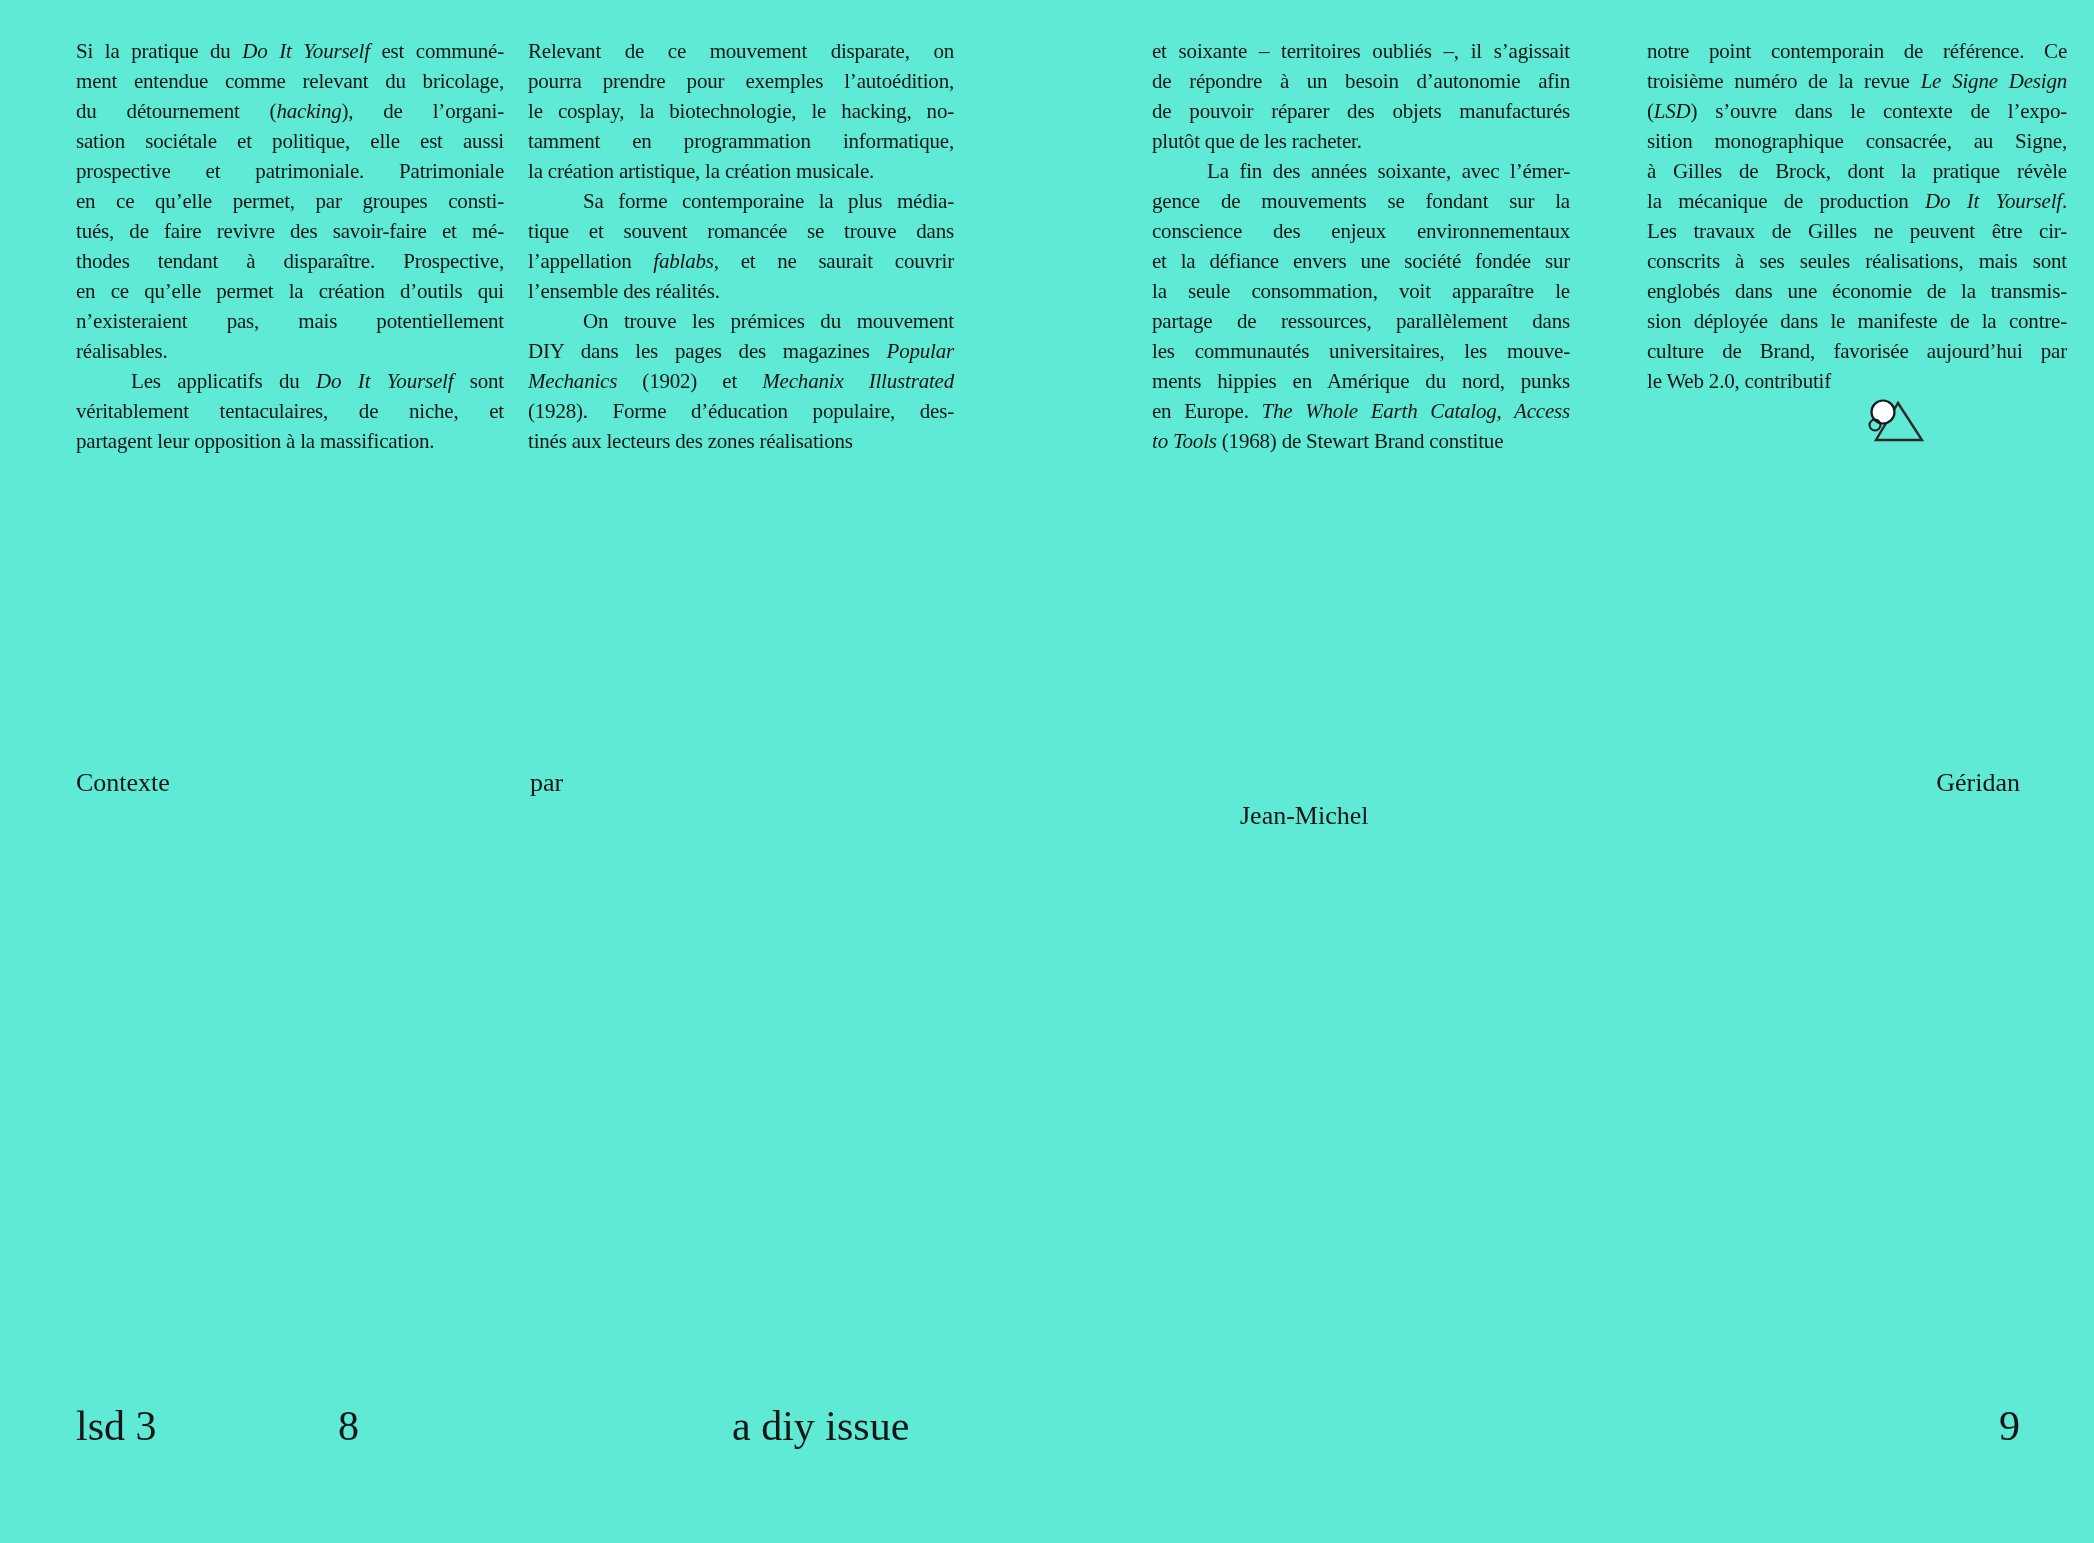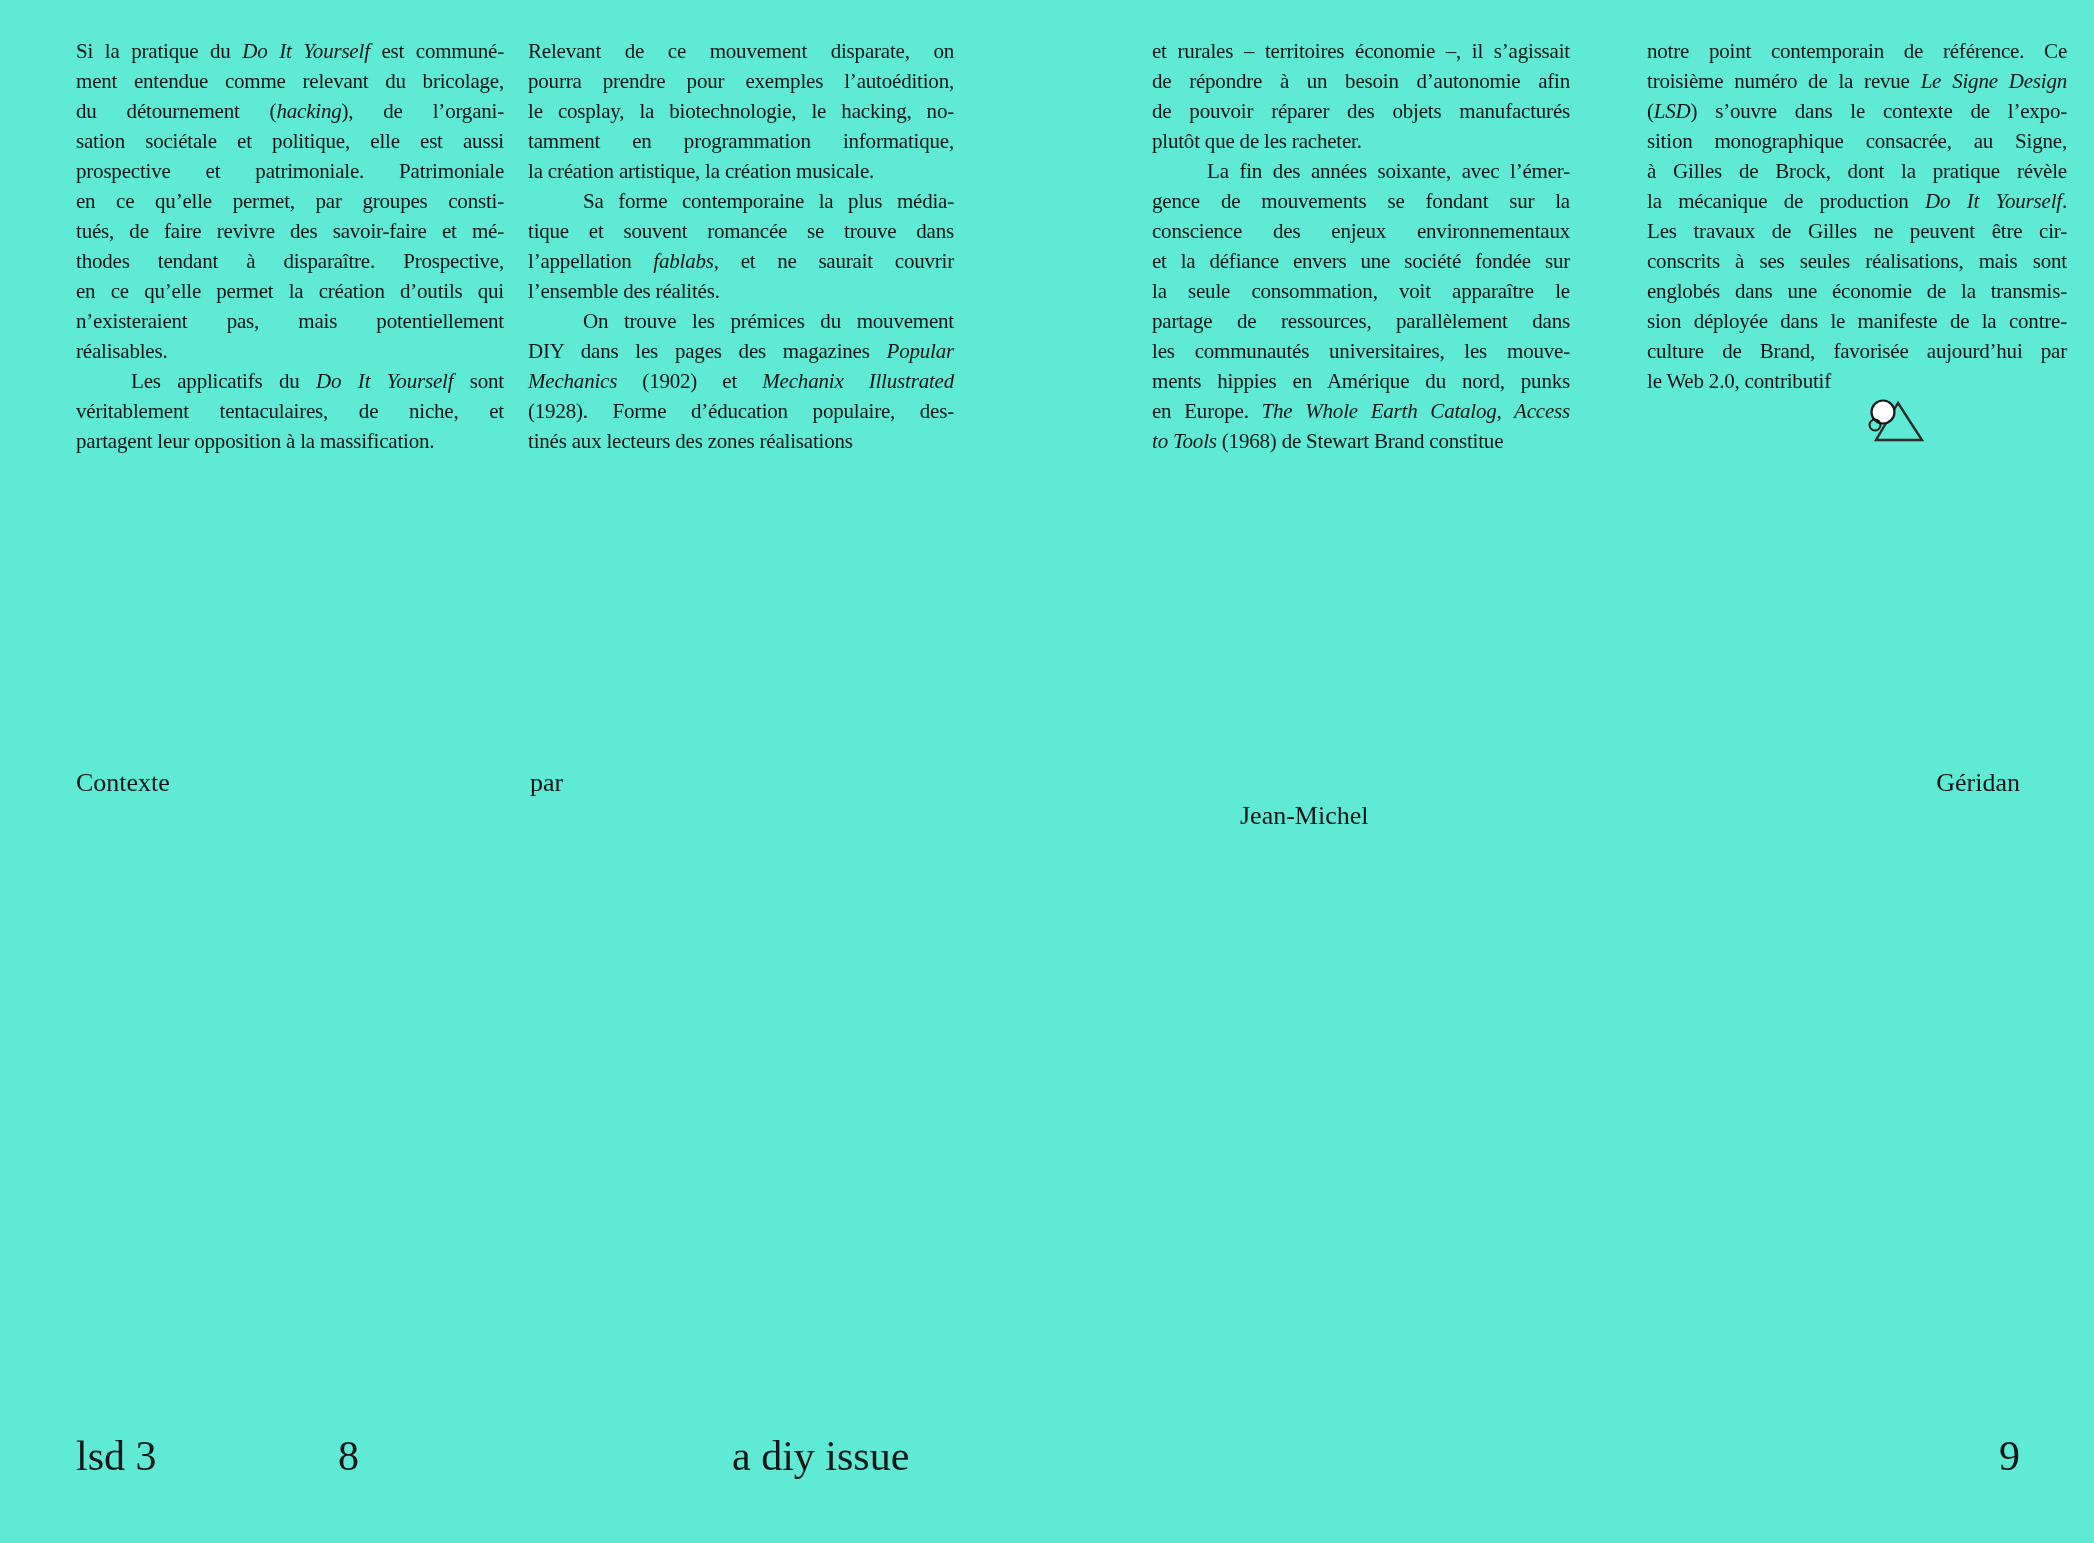--- a/index.html
+++ b/index.html
@@ -39,21 +39,21 @@
     top: 768px;
     font-size: 26px;
     line-height: 30px;
   }
   .byline-section   { left: 76px; }
   .byline-prep      { left: 530px; }
   .byline-first     { left: 1240px; margin-top: 33px; }
   .byline-last-name { right: 74px; }
   .footer-row span {
     position: absolute;
-    top: 1430px;
+    top: 1400px;
     font-size: 42px;
     line-height: 52px;
   }
   .footer-issue-code { left: 76px; }
   .footer-page-left  { left: 338px; }
   .footer-title      { left: 692px; margin-left: 40px; }
   .footer-page-right { right: 74px; }
   .ornament {
     position: absolute;
     left: 220px;
@@ -93,21 +93,21 @@
       <div class="line">l’appellation <i>fablabs</i>, et ne saurait couvrir</div>
       <div class="line last">l’ensemble des réalités.</div>
       <div class="line indent">On trouve les prémices du mouvement</div>
       <div class="line">DIY dans les pages des magazines <i>Popular</i></div>
       <div class="line"><i>Mechanics</i> (1902) et <i>Mechanix Illustrated</i></div>
       <div class="line">(1928). Forme d’éducation populaire, des-</div>
       <div class="line last">tinés aux lecteurs des zones réalisations</div>
     </div>
 
   <div class="column col-3">
-      <div class="line">et rurales – territoires économie –, il s’agissait</div>
+      <div class="line">et soixante – territoires oubliés –, il s’agissait</div>
       <div class="line">de répondre à un besoin d’autonomie afin</div>
       <div class="line">de pouvoir réparer des objets manufacturés</div>
       <div class="line last">plutôt que de les racheter.</div>
       <div class="line indent">La fin des années soixante, avec l’émer-</div>
       <div class="line">gence de mouvements se fondant sur la</div>
       <div class="line">conscience des enjeux environnementaux</div>
       <div class="line">et la défiance envers une société fondée sur</div>
       <div class="line">la seule consommation, voit apparaître le</div>
       <div class="line">partage de ressources, parallèlement dans</div>
       <div class="line">les communautés universitaires, les mouve-</div>

